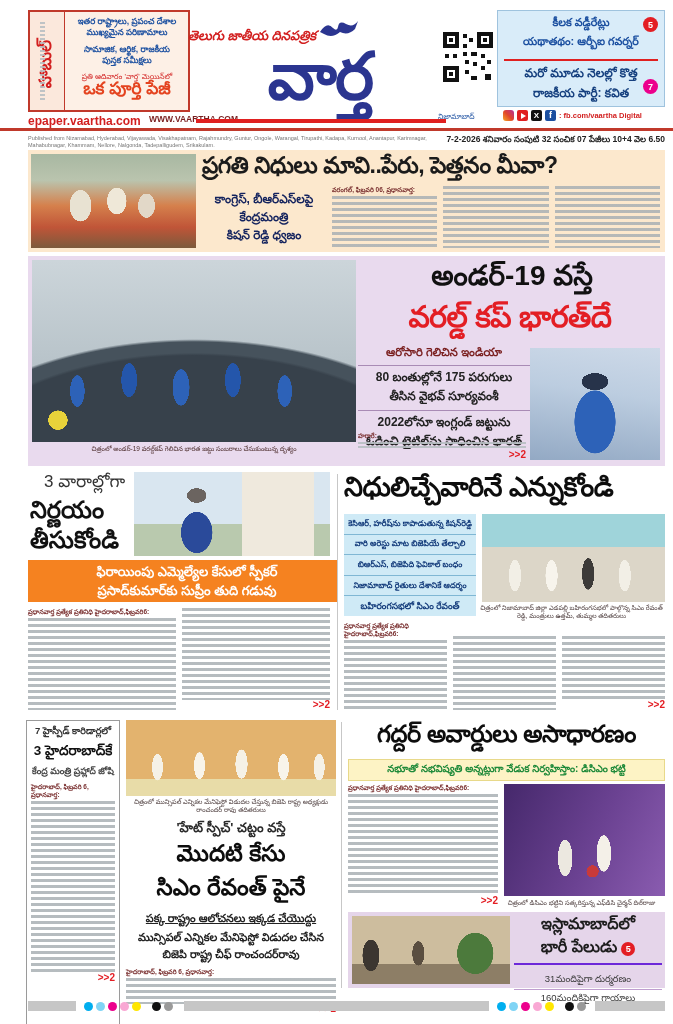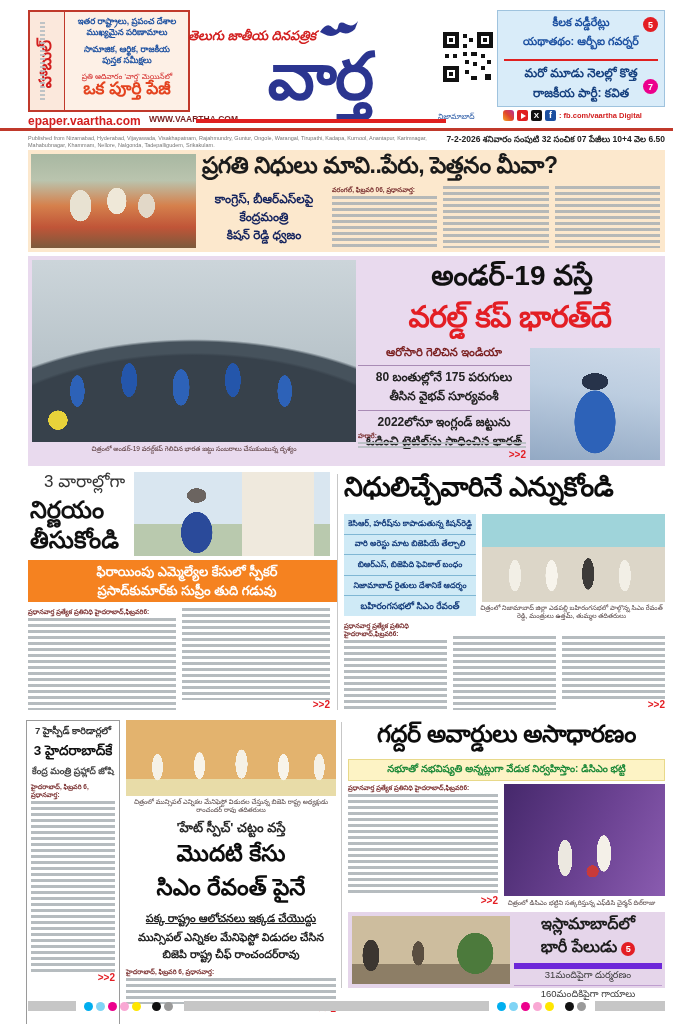--- a/index.html
+++ b/index.html
@@ -306,21 +306,21 @@
     <div class="abs ctr cap" style="left:150px;top:179px;width:167px;">చిత్రంలో డిసిఎం భట్టిని సత్కరిస్తున్న ఎఫ్‌డిసి చైర్మన్ దిల్‌రాజు</div>
 
     <div class="abs" style="left:0;top:192px;width:317px;height:76px;background:#e5d5ea;">
       <div class="abs ph ph-blast" style="left:4px;top:4px;width:158px;height:68px;"></div>
       <div class="abs ctr" style="left:166px;top:3px;width:148px;">
         <div style="font-size:16px;font-weight:900;color:#1d1d1d;">ఇస్లామాబాద్‌లో</div>
         <div style="display:flex;align-items:center;justify-content:center;gap:4px;margin-top:1px;">
           <span style="font-size:16px;font-weight:900;color:#1d1d1d;">భారీ పేలుడు</span>
           <span class="circle" style="background:#e31e24;width:14px;height:14px;">5</span>
         </div>
-        <div style="font-size:9.5px;color:#3a3a3a;margin-top:3px;border-top:6px solid #6d28d9;padding-top:0;">31మందిపైగా దుర్మరణం</div>
+        <div style="font-size:9.5px;color:#3a3a3a;margin-top:3px;border-top:2px solid #6d28d9;padding-top:8px;">31మందిపైగా దుర్మరణం</div>
         <div style="font-size:9.5px;color:#3a3a3a;margin-top:2px;border-top:1px solid #bf9ecf;padding-top:2px;">160మందికిపైగా గాయాలు</div>
       </div>
     </div>
   </div>
 
   <div class="abs" style="left:28px;top:1000px;width:637px;height:12px;display:flex;align-items:center;">
     <span class="regbar" style="width:48px;margin-right:8px;"></span>
     <span class="regdot" style="background:#00aeef;"></span>
     <span class="regdot" style="background:#7fd4f5;"></span>
     <span class="regdot" style="background:#ec008c;"></span>

